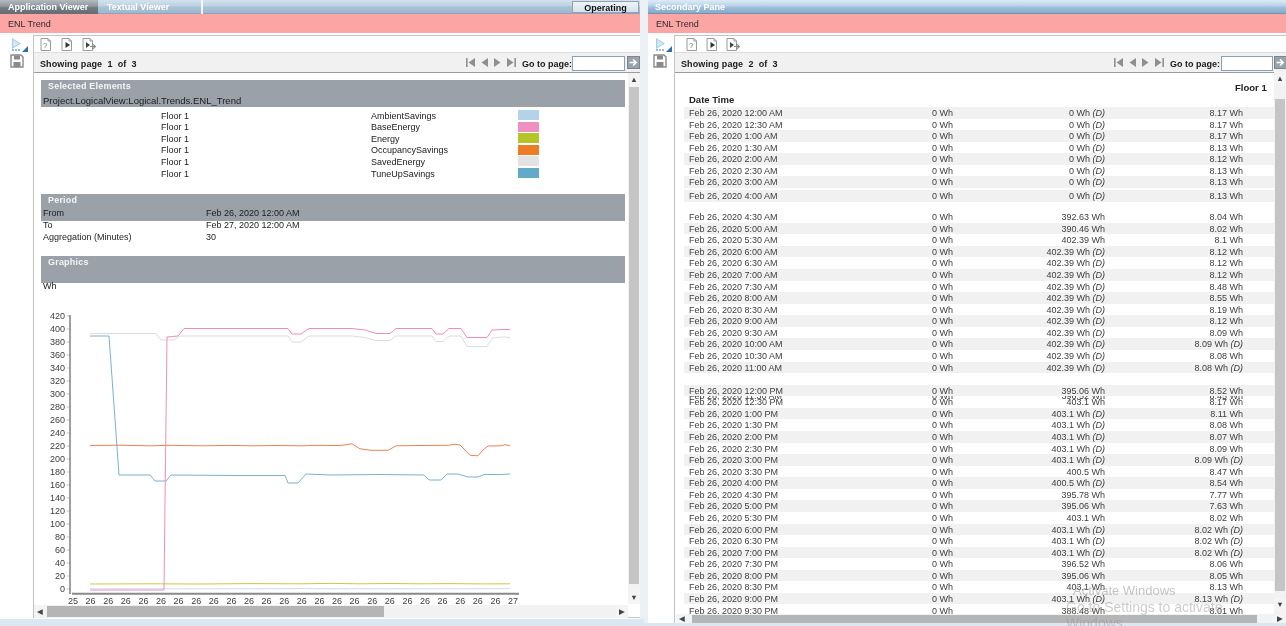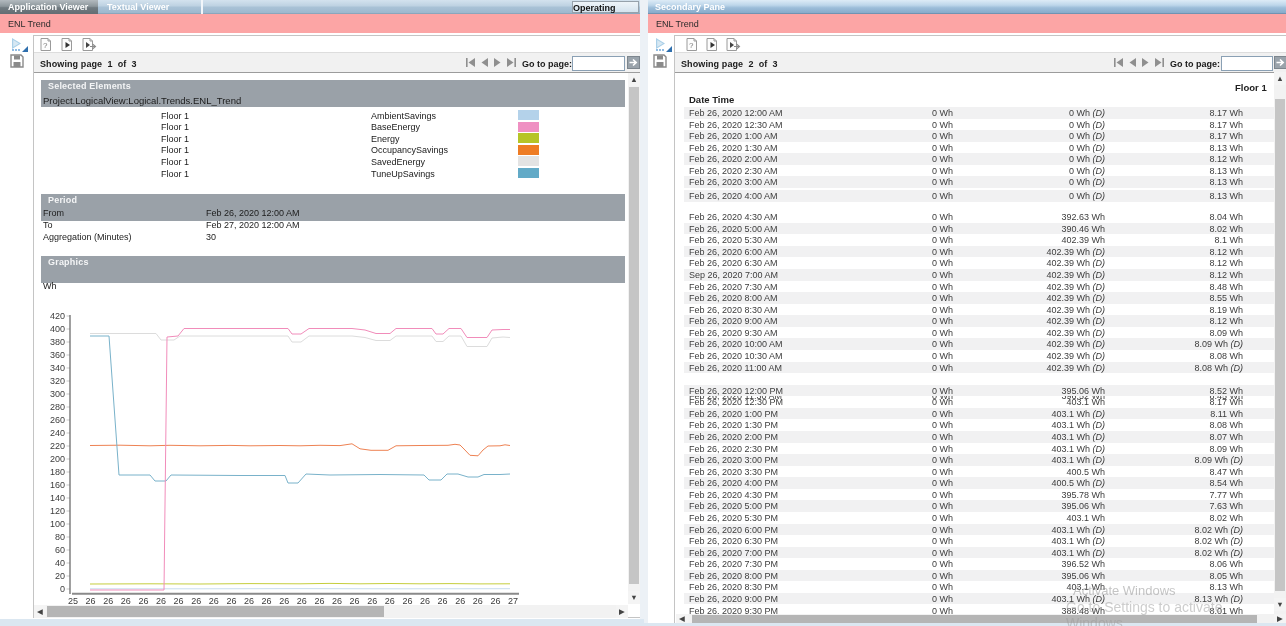--- a/index.html
+++ b/index.html
@@ -4,21 +4,21 @@
 html,body{width:1286px;height:626px;overflow:hidden}
 body{font-family:"Liberation Sans",sans-serif;background:#ecf1f6;position:relative;font-size:9px;color:#1a1a1a}
 .pane{position:absolute;top:0;background:#fff}
 #pL{left:0;width:640px;height:620px}
 #pR{left:648px;width:698px;height:624px}
 
 .tabbar{position:absolute;left:0;top:0;width:100%;height:14px;background:linear-gradient(#d3e2ee,#bed2e2 45%,#a9c2d6 55%,#9db8ce);border-bottom:1px solid #8ba6bc}
 .tab1{position:absolute;left:0;top:0;width:98px;height:14px;background:linear-gradient(#b3babf,#8d979c 45%,#707a80 55%,#636d73);color:#fff;font-weight:bold;padding:2px 0 0 8px}
 .tab2{position:absolute;left:98px;top:0;width:103px;height:14px;color:#fff;font-weight:bold;padding:2px 0 0 9px}
 .tabsep{position:absolute;left:201px;top:0;width:2px;height:14px;background:#f2f6fa}
-.opbtn{position:absolute;left:572px;top:1px;width:67px;height:12px;background:linear-gradient(#eef4f9,#d5e3ee);border:1px solid #96a1ab;font-weight:bold;padding-top:1px;color:#111}
+.opbtn{position:absolute;left:572px;top:1px;width:67px;height:12px;background:linear-gradient(#eef4f9,#d5e3ee);border:1px solid #96a1ab;text-align:center;font-weight:bold;padding-top:1px;color:#111}
 .titlebarR{position:absolute;left:0;top:0;width:100%;height:14px;background:linear-gradient(#ddebf6,#bdd6ea 40%,#9cbdd9 60%,#88abca);border-bottom:1px solid #7193b2;color:#fff;font-weight:bold;padding:2px 0 0 7px}
 .closex{position:absolute;right:4px;top:1px;color:#e9f0f6;font-size:10px;font-weight:bold}
 .enl{position:absolute;left:0;top:14px;width:100%;height:19px;background:#fca5a5;color:#2b2b2b}
 .enl span{position:absolute;left:8px;top:5px}
 
 .cbox{position:absolute;background:#fff;border:1px solid #c4c4c4;border-right:none}
 #pL .cbox{left:33px;top:35px;width:607px;height:583px}
 #pR .cbox{left:26px;top:35px;width:612px;height:589px}
 .toolstrip{position:absolute;left:0;top:0;width:100%;height:17px;background:#fff;border-bottom:1px solid #ddd}
 .showbar{position:absolute;left:0;top:17px;width:100%;height:20px;background:#f1f1f1;border-bottom:1px solid #9c9c9c}
@@ -384,21 +384,21 @@
       <span class="c3">402.39 Wh <i>(D)</i></span>
       <span class="c4">8.12 Wh</span>
     </div>
 <div class="trow" style="top:257.4px">
       <span class="c1">Feb 26, 2020 6:30 AM</span>
       <span class="c2">0 Wh</span>
       <span class="c3">402.39 Wh <i>(D)</i></span>
       <span class="c4">8.12 Wh</span>
     </div>
 <div class="trow stripe" style="top:269.0px">
-      <span class="c1">Sep 26, 2020 7:00 AM</span>
+      <span class="c1">Feb 26, 2020 7:00 AM</span>
       <span class="c2">0 Wh</span>
       <span class="c3">402.39 Wh <i>(D)</i></span>
       <span class="c4">8.12 Wh</span>
     </div>
 <div class="trow" style="top:280.6px">
       <span class="c1">Feb 26, 2020 7:30 AM</span>
       <span class="c2">0 Wh</span>
       <span class="c3">402.39 Wh <i>(D)</i></span>
       <span class="c4">8.48 Wh</span>
     </div>

